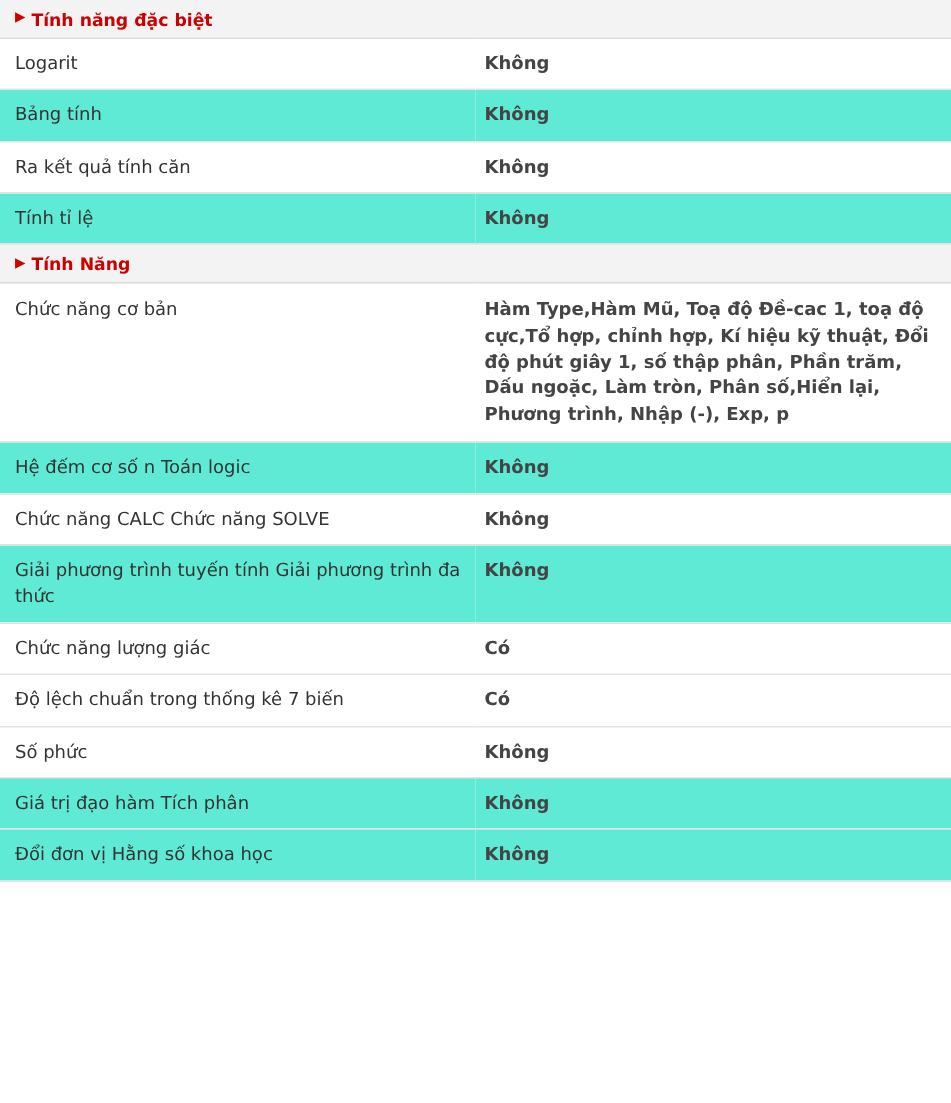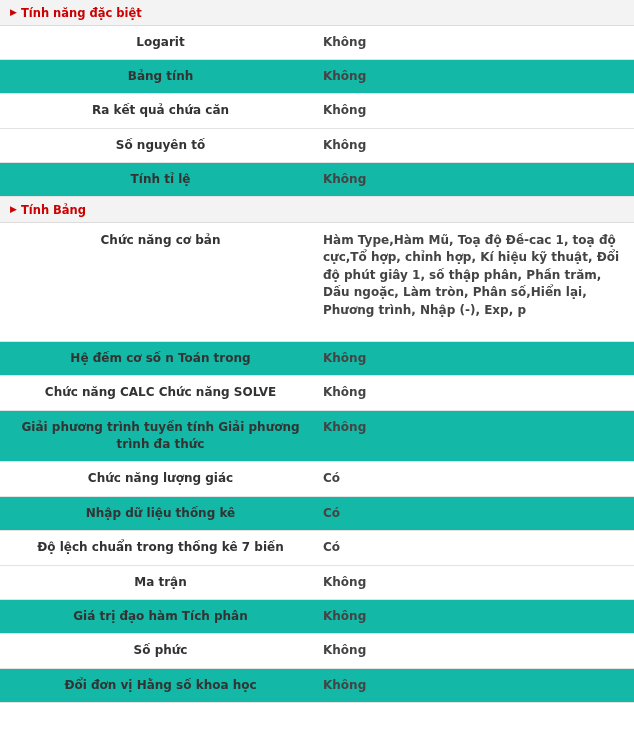--- a/index.html
+++ b/index.html
@@ -47,37 +47,36 @@
   }
   .spec-row td {
     padding: 8px 6px 8px 10px;
     vertical-align: top;
     line-height: 1.45;
     font-size: 12px;
   }
   .spec-row .label-cell {
     width: 200px;
     color: #333333;
-    font-weight: bold;
-    text-align: center;
+    font-weight: normal;
   }
   .spec-row .value-cell {
     color: #444444;
     padding-left: 6px;
     font-weight: bold;
   }
   .alt {
-    background: #14b8a6;
+    background: #5eead4;
   }
   .plain {
     background: #ffffff;
   }
   .tall td {
     padding-top: 9px;
-    padding-bottom: 22px;
+    padding-bottom: 9px;
   }
 </style>
 </head>
 <body>
 
 <table class="spec-table">
   <tbody>
 
     <tr class="section-row">
       <td colspan="2">
@@ -86,75 +85,63 @@
     </tr>
     <tr class="spec-row plain">
       <td class="label-cell">Logarit</td>
       <td class="value-cell">Không</td>
     </tr>
     <tr class="spec-row alt">
       <td class="label-cell">Bảng tính</td>
       <td class="value-cell">Không</td>
     </tr>
     <tr class="spec-row plain">
-      <td class="label-cell">Ra kết quả chứa căn</td>
-      <td class="value-cell">Không</td>
-    </tr>
-    <tr class="spec-row plain">
-      <td class="label-cell">Số nguyên tố</td>
+      <td class="label-cell">Ra kết quả tính căn</td>
       <td class="value-cell">Không</td>
     </tr>
     <tr class="spec-row alt">
       <td class="label-cell">Tính tỉ lệ</td>
       <td class="value-cell">Không</td>
     </tr>
 
     <tr class="section-row">
       <td colspan="2">
-        <span class="arrow">▶</span><span class="sec-label">Tính Bảng</span>
+        <span class="arrow">▶</span><span class="sec-label">Tính Năng</span>
       </td>
     </tr>
     <tr class="spec-row plain tall">
       <td class="label-cell">Chức năng cơ bản</td>
       <td class="value-cell">Hàm Type,Hàm Mũ, Toạ độ Đề-cac 1, toạ độ cực,Tổ hợp, chỉnh hợp, Kí hiệu kỹ thuật, Đổi độ phút giây 1, số thập phân, Phần trăm, Dấu ngoặc, Làm tròn, Phân số,Hiển lại, Phương trình, Nhập (-), Exp, p</td>
     </tr>
     <tr class="spec-row alt">
-      <td class="label-cell">Hệ đếm cơ số n Toán trong</td>
+      <td class="label-cell">Hệ đếm cơ số n Toán logic</td>
       <td class="value-cell">Không</td>
     </tr>
     <tr class="spec-row plain">
       <td class="label-cell">Chức năng CALC Chức năng SOLVE</td>
       <td class="value-cell">Không</td>
     </tr>
     <tr class="spec-row alt">
       <td class="label-cell">Giải phương trình tuyến tính Giải phương trình đa thức</td>
       <td class="value-cell">Không</td>
     </tr>
     <tr class="spec-row plain">
       <td class="label-cell">Chức năng lượng giác</td>
       <td class="value-cell">Có</td>
     </tr>
-    <tr class="spec-row alt">
-      <td class="label-cell">Nhập dữ liệu thống kê</td>
-      <td class="value-cell">Có</td>
-    </tr>
     <tr class="spec-row plain">
       <td class="label-cell">Độ lệch chuẩn trong thống kê 7 biến</td>
       <td class="value-cell">Có</td>
     </tr>
     <tr class="spec-row plain">
-      <td class="label-cell">Ma trận</td>
+      <td class="label-cell">Số phức</td>
       <td class="value-cell">Không</td>
     </tr>
     <tr class="spec-row alt">
       <td class="label-cell">Giá trị đạo hàm Tích phân</td>
-      <td class="value-cell">Không</td>
-    </tr>
-    <tr class="spec-row plain">
-      <td class="label-cell">Số phức</td>
       <td class="value-cell">Không</td>
     </tr>
     <tr class="spec-row alt">
       <td class="label-cell">Đổi đơn vị Hằng số khoa học</td>
       <td class="value-cell">Không</td>
     </tr>
 
   </tbody>
 </table>
 

